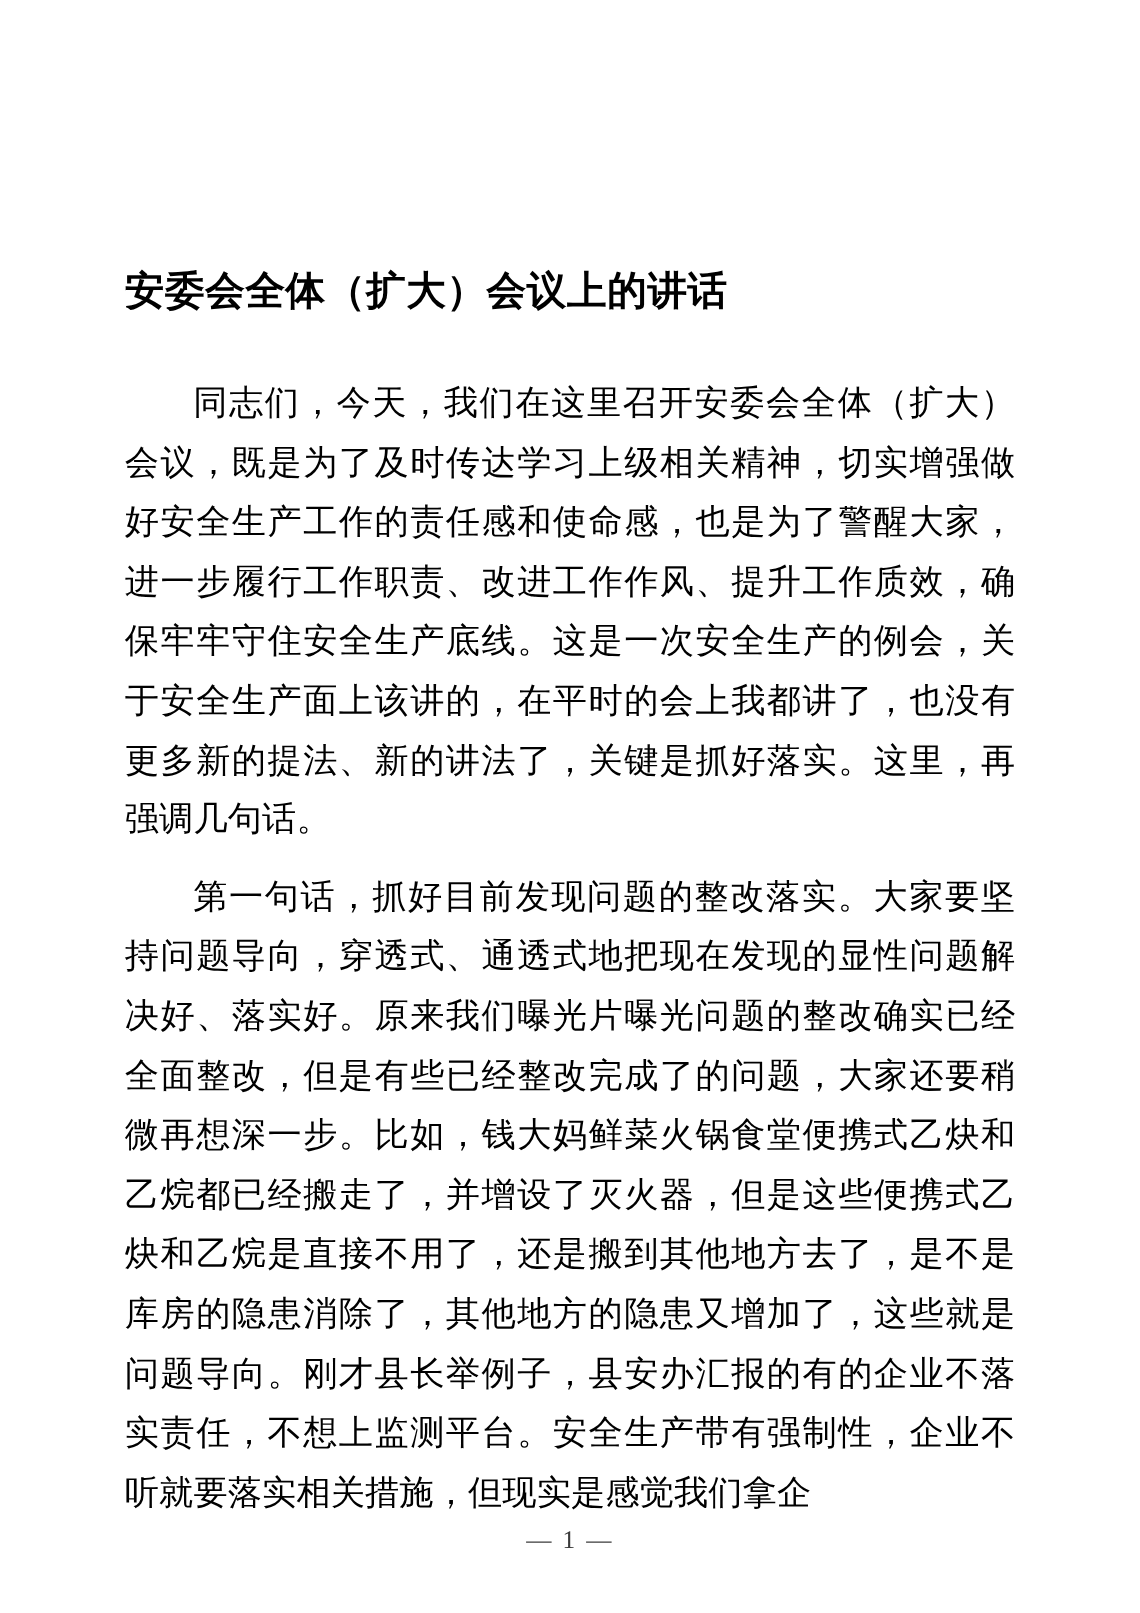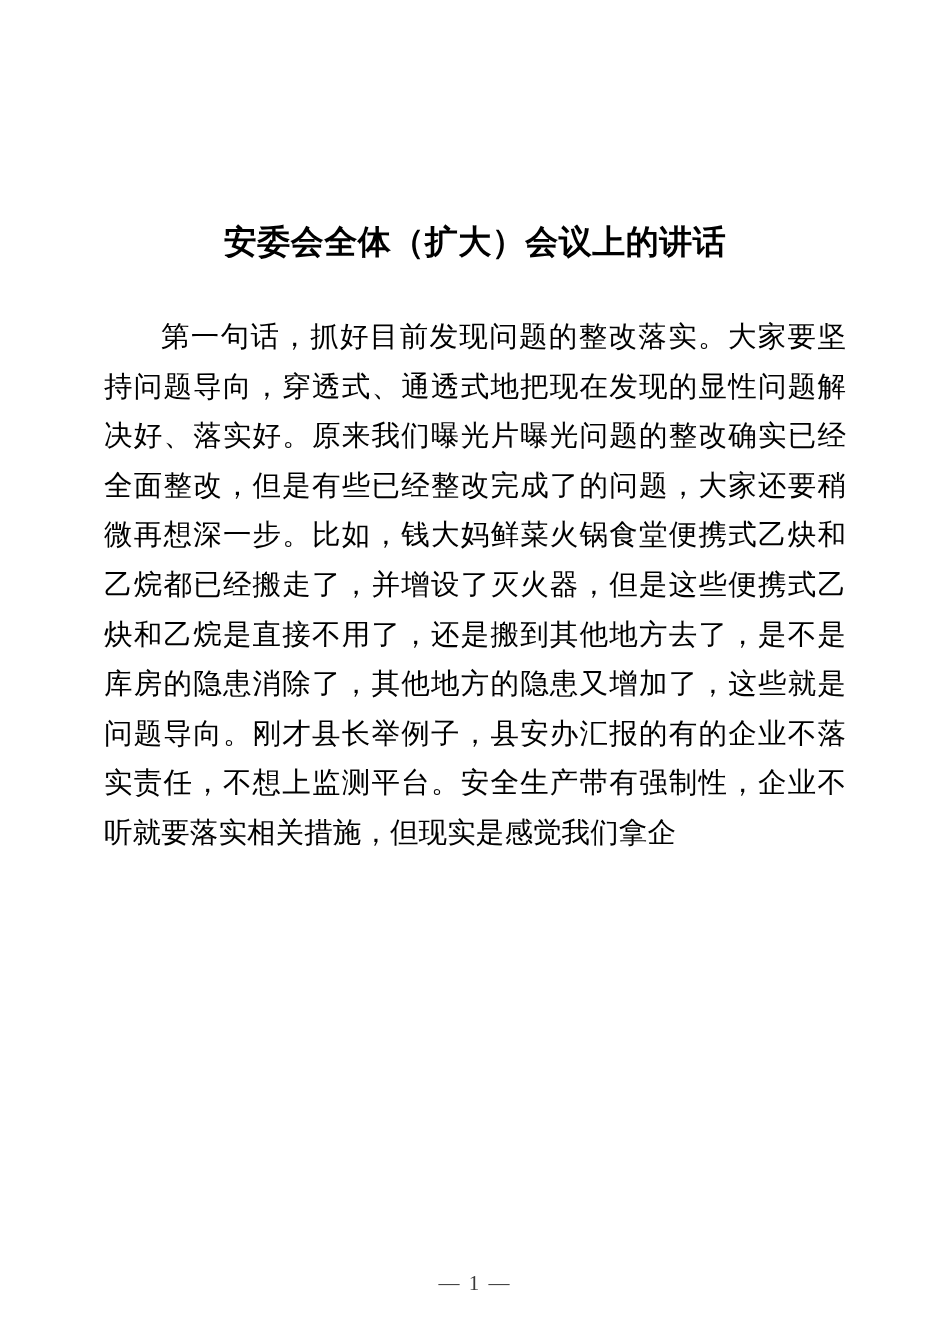--- a/index.html
+++ b/index.html
@@ -28,21 +28,20 @@
   .doc-body {
     position: absolute;
     left: 104px;
     top: 0;
     width: 742px;
   }
 
   .doc-title {
     margin: 0;
     padding: 0;
-    text-align: center;
     font-size: 33px;
     font-weight: 700;
     letter-spacing: 0.5px;
     line-height: 48px;
     padding-top: 218px;
     white-space: nowrap;
     font-family: "Liberation Sans", "DejaVu Sans", sans-serif;
   }
 
   .para-block {
@@ -86,20 +85,21 @@
 </head>
 <body>
 
 <div class="page">
 
   <div class="doc-body">
 
     <h1 class="doc-title">安委会全体（扩大）会议上的讲话</h1>
 
     <div class="para-block">
+      <p class="para">同志们，今天，我们在这里召开安委会全体（扩大）会议，既是为了及时传达学习上级相关精神，切实增强做好安全生产工作的责任感和使命感，也是为了警醒大家，进一步履行工作职责、改进工作作风、提升工作质效，确保牢牢守住安全生产底线。这是一次安全生产的例会，关于安全生产面上该讲的，在平时的会上我都讲了，也没有更多新的提法、新的讲法了，关键是抓好落实。这里，再强调几句话。</p>
       <p class="para">第一句话，抓好目前发现问题的整改落实。大家要坚持问题导向，穿透式、通透式地把现在发现的显性问题解决好、落实好。原来我们曝光片曝光问题的整改确实已经全面整改，但是有些已经整改完成了的问题，大家还要稍微再想深一步。比如，钱大妈鲜菜火锅食堂便携式乙炔和乙烷都已经搬走了，并增设了灭火器，但是这些便携式乙炔和乙烷是直接不用了，还是搬到其他地方去了，是不是库房的隐患消除了，其他地方的隐患又增加了，这些就是问题导向。刚才县长举例子，县安办汇报的有的企业不落实责任，不想上监测平台。安全生产带有强制性，企业不听就要落实相关措施，但现实是感觉我们拿企</p>
     </div>
 
   </div>
 
   <div class="page-footer">— 1 —</div>
 
 </div>
 
 </body></html>

